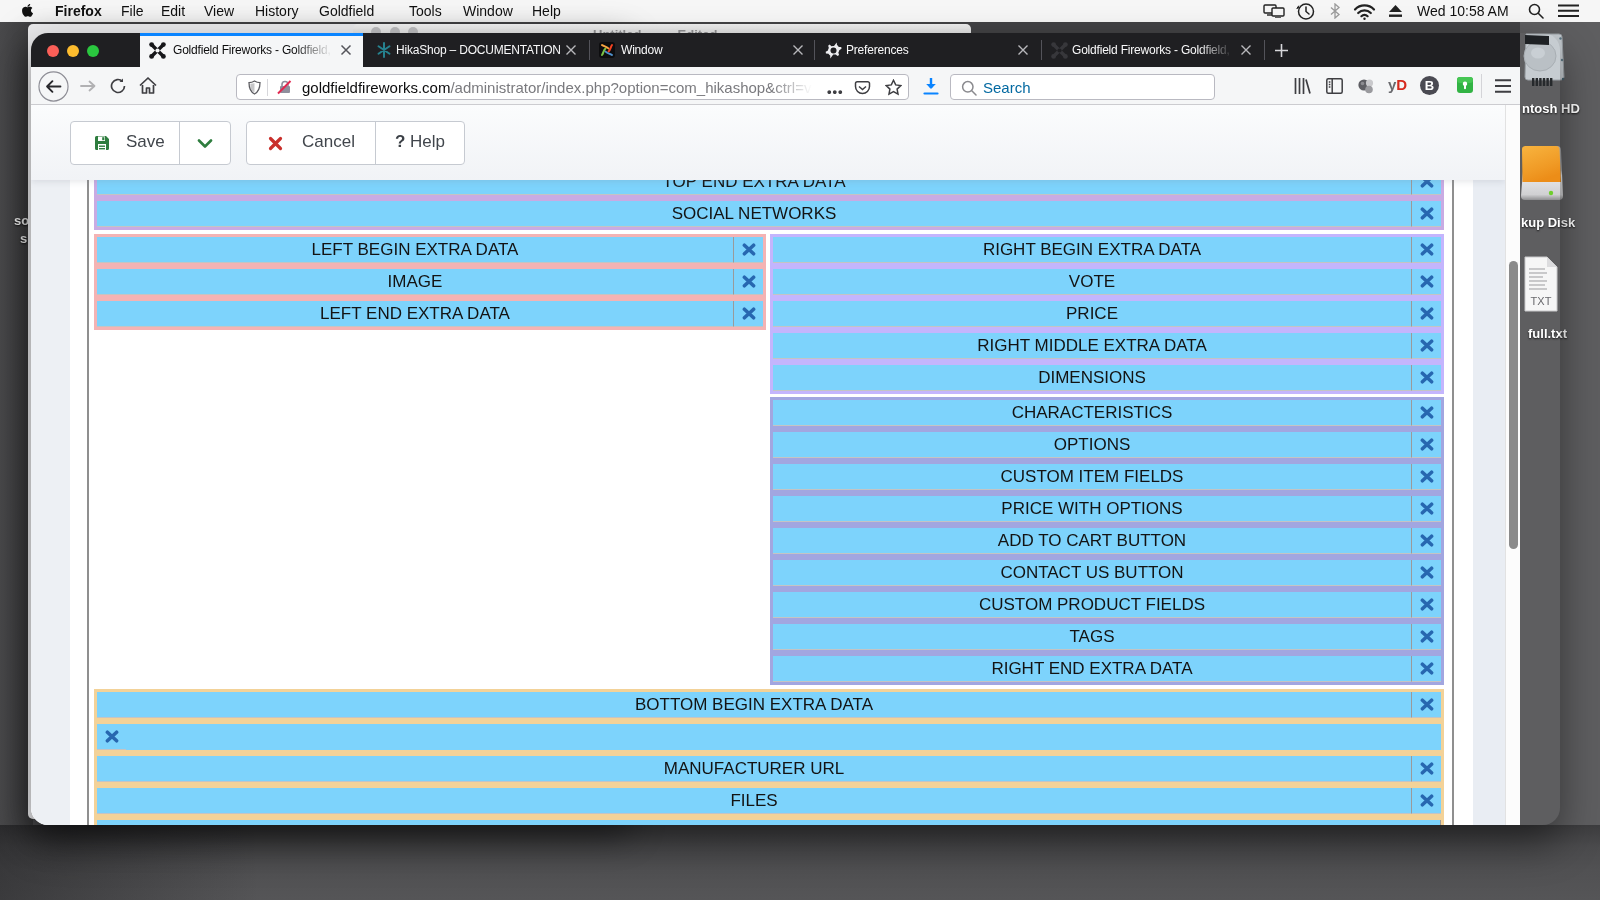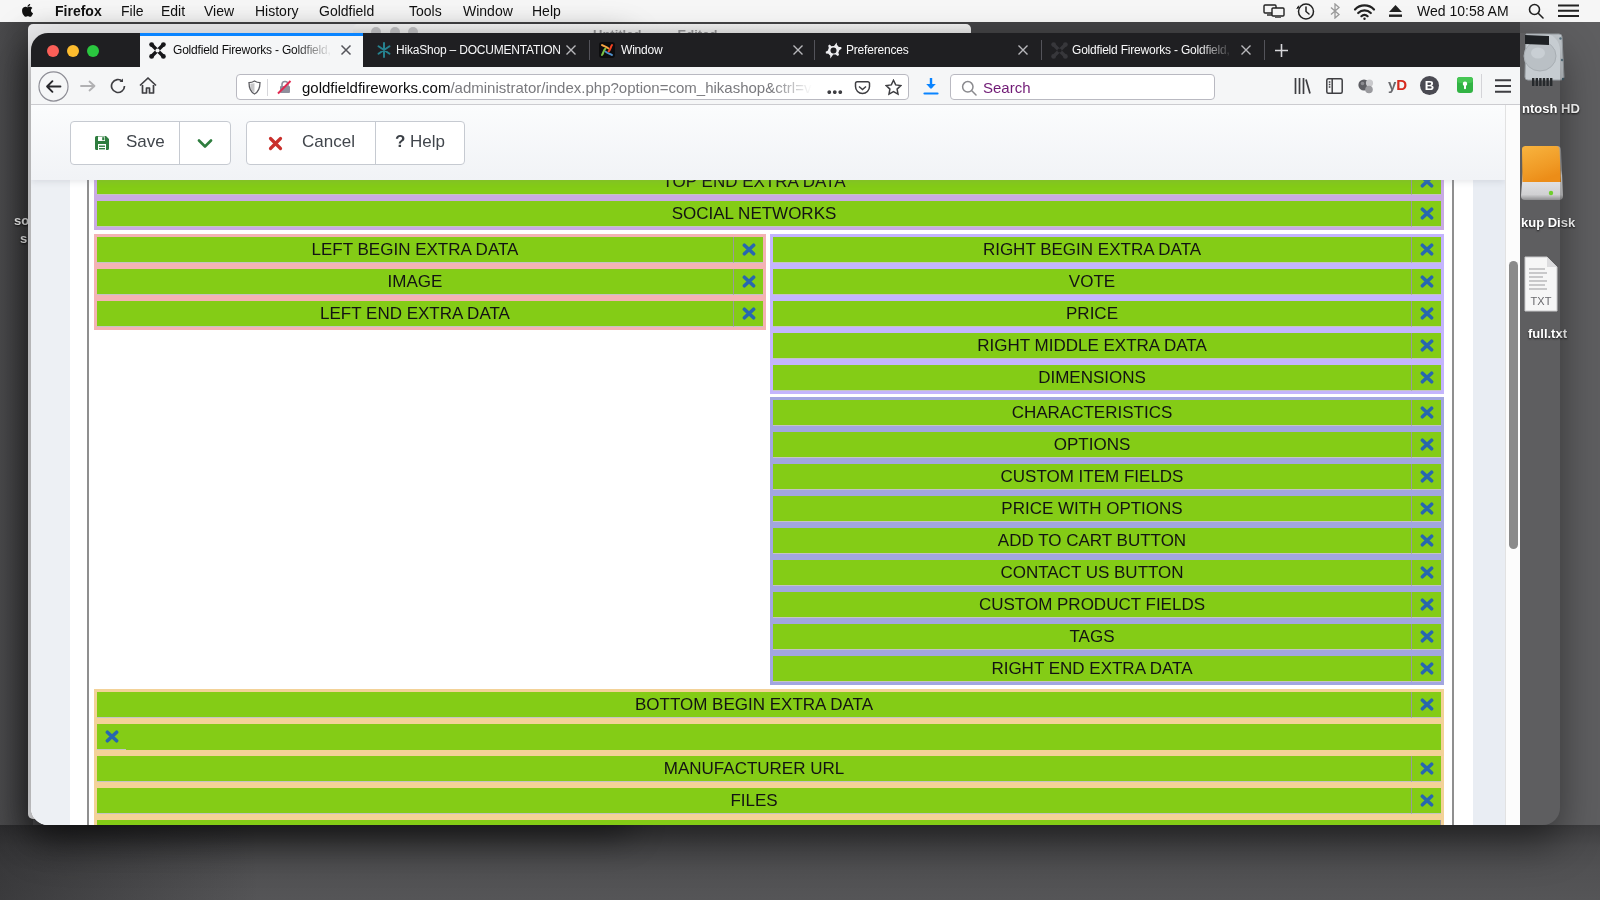--- a/index.html
+++ b/index.html
@@ -30,21 +30,21 @@
 .urlbox{position:absolute;top:7px;height:26px;background:#fff;border:1px solid #b9b9c1;border-radius:4px}
 
 #page{position:absolute;left:0;top:72px;width:1489px;height:720px;background:#fff;overflow:hidden}
 #strip-l{position:absolute;left:0;top:75px;width:39px;height:645px;background:#edf0f4}
 #strip-r{position:absolute;left:1442px;top:75px;width:32px;height:645px;background:#e9edf3}
 .vline{position:absolute;top:75px;width:2px;height:645px;background:#8f8f8f}
 
 #jtb{position:absolute;left:0;top:0;width:1474px;height:75px;background:linear-gradient(#fbfcfd,#f1f3f6);box-shadow:0 2px 6px rgba(120,130,145,.18)}
 .jbtn{position:absolute;top:16px;height:44px;background:#fff;border:1px solid #c6cad1;border-radius:4px;display:flex;align-items:center;font-size:17px;color:#41464c}
 
-.bx{position:absolute;height:32px;background:#84cc16;display:flex}
+.bx{position:absolute;height:32px;background:#7dd3fc;display:flex}
 .bx .lbl{flex:1;text-align:center;font-size:17px;color:#131313;line-height:25px;border-bottom:1px solid #c4c4c4;border-right:1px solid #9a9a9a;overflow:hidden}
 .bx .xc{width:29px;display:flex;align-items:center;justify-content:center;border-bottom:1px solid #c4c4c4}
 .purple{border:3px solid #c9abe3}
 .pink{border:3px solid #f4b3b4}
 .yellow{border:3px solid #c4b5fd}
 .blue{border:3px solid #a2a6e0}
 .orange{border:3px solid #f3d298}
 
 #sbar{position:absolute;left:1474px;top:0;width:15px;height:720px;background:#fcfcfc;border-left:1px solid #e2e2e2}
 #sthumb{position:absolute;left:3px;top:156px;width:9px;height:288px;border-radius:5px;background:#8b8b8b}
@@ -317,21 +317,21 @@
             <path d="M1.5 16.5h13" stroke-width="2.2" fill="none" stroke-linecap="round"></path>
           </g>
         </svg>
       <div class="urlbox" style="left:919px;width:265px">
         <svg style="position:absolute;left:10px;top:5px" width="16" height="16" viewBox="0 0 16 16">
             <g fill="none" stroke="#8a8a8e" stroke-width="1.5">
               <circle cx="6.8" cy="6.8" r="5.2"></circle>
               <path d="M10.8 10.8L15 15" stroke-linecap="round"></path>
             </g>
           </svg>
-        <div style="position:absolute;left:32px;top:4px;font-size:15px;color:#701a75">Search</div>
+        <div style="position:absolute;left:32px;top:4px;font-size:15px;color:#0369a1">Search</div>
       </div>
       <svg class="nbtn" style="left:1263px;top:11px" width="17" height="16" viewBox="0 0 17 16">
           <g stroke="#3e3e42" stroke-width="1.7" fill="none">
             <path d="M1.5 0v16M5.5 0v16M9.5 0v16M12 1.5l4 14"></path>
           </g>
         </svg>
       <svg class="nbtn" style="left:1295px;top:11px" width="17" height="16" viewBox="0 0 17 16">
           <g fill="none" stroke="#3e3e42" stroke-width="1.5">
             <rect x=".8" y=".8" width="15.4" height="14.4" rx="1.5"></rect>
             <path d="M6.2 1v14M2.8 4h1.6M2.8 6.5h1.6M2.8 9h1.6"></path>

